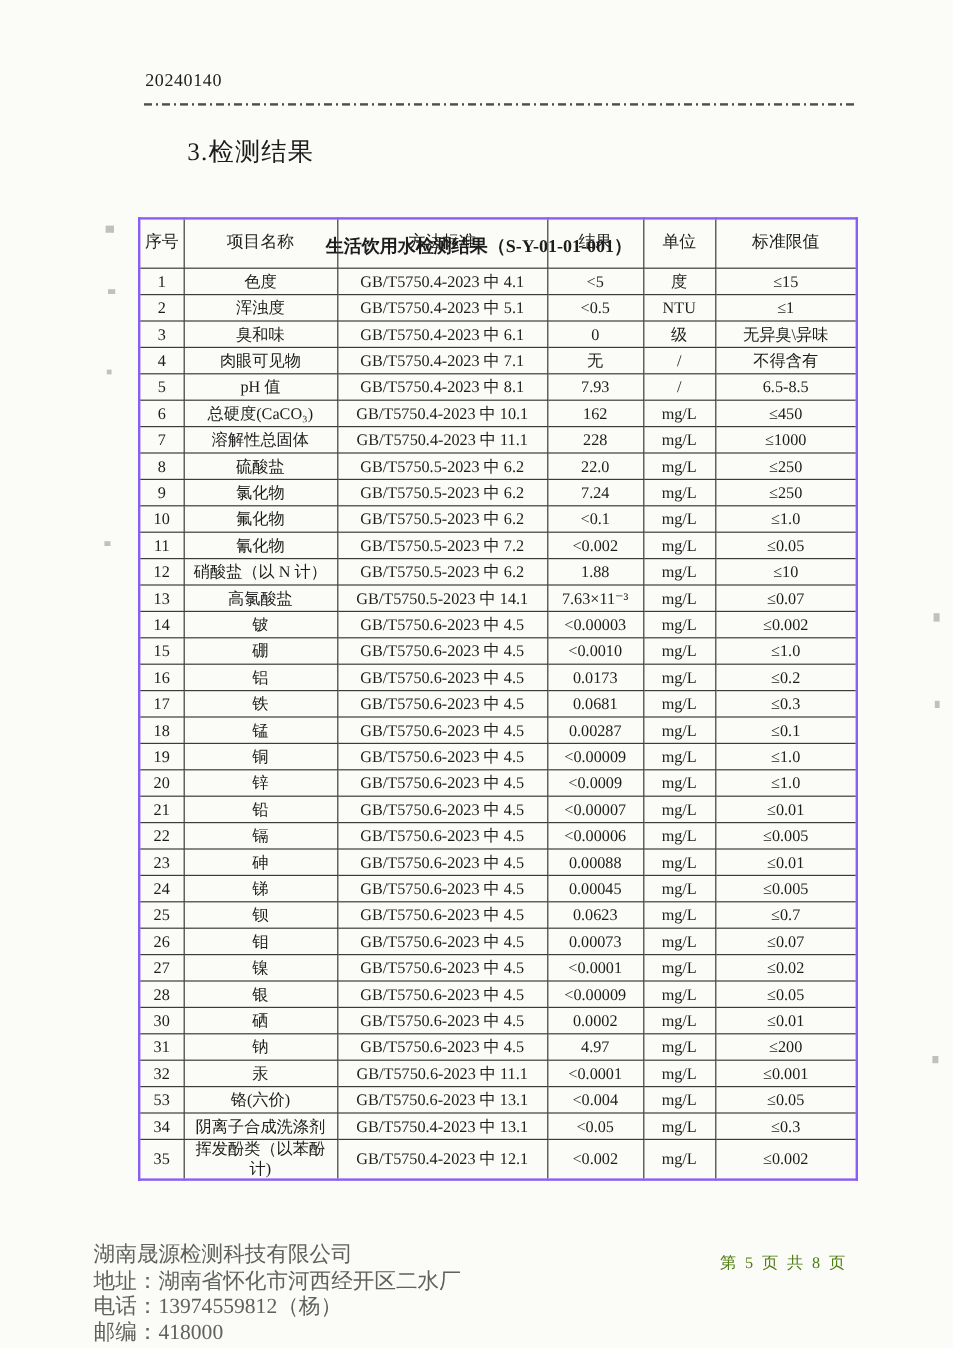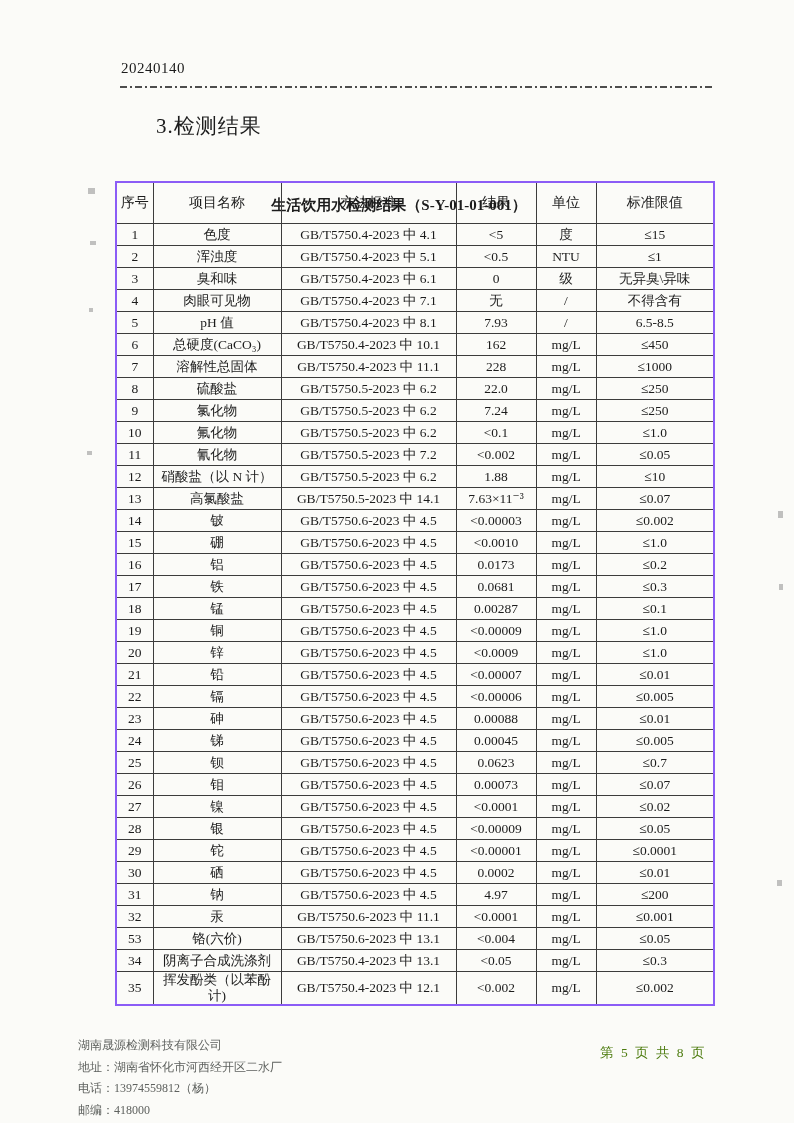--- a/index.html
+++ b/index.html
@@ -34,21 +34,21 @@
   }
   table.results th,table.results td{
     border:1px solid #3c3c3c;
     text-align:center;vertical-align:middle;
     font-size:13.5px;padding:0 2px;height:21px;line-height:1.18;
     overflow:hidden;
   }
   table.results th{font-weight:normal;height:40px;font-size:14px;}
   .footer{
     position:absolute;left:78px;top:1035px;
-    font-size:12px;color:#5e615e;line-height:21.5px;
+    font-size:18px;color:#5e615e;line-height:21.5px;
   }
   .page-indicator{
     position:absolute;left:600px;top:1044px;
     font-size:13.5px;color:#4d7c0f;letter-spacing:2px;white-space:nowrap;
   }
   .speck{position:absolute;background:#8f8f8f;opacity:.55;}
   .s1{left:88px;top:188px;width:7px;height:6px;}
   .s2{left:90px;top:241px;width:6px;height:4px;}
   .s3{left:89px;top:308px;width:4px;height:4px;}
   .s4{left:87px;top:451px;width:5px;height:4px;}
@@ -303,28 +303,20 @@
       </tr>
       <tr>
         <td>28</td>
         <td>银</td>
         <td>GB/T5750.6-2023 中 4.5</td>
         <td>&lt;0.00009</td>
         <td>mg/L</td>
         <td>≤0.05</td>
       </tr>
       <tr>
-        <td>29</td>
-        <td>铊</td>
-        <td>GB/T5750.6-2023 中 4.5</td>
-        <td>&lt;0.00001</td>
-        <td>mg/L</td>
-        <td>≤0.0001</td>
-      </tr>
-      <tr>
         <td>30</td>
         <td>硒</td>
         <td>GB/T5750.6-2023 中 4.5</td>
         <td>0.0002</td>
         <td>mg/L</td>
         <td>≤0.01</td>
       </tr>
       <tr>
         <td>31</td>
         <td>钠</td>

